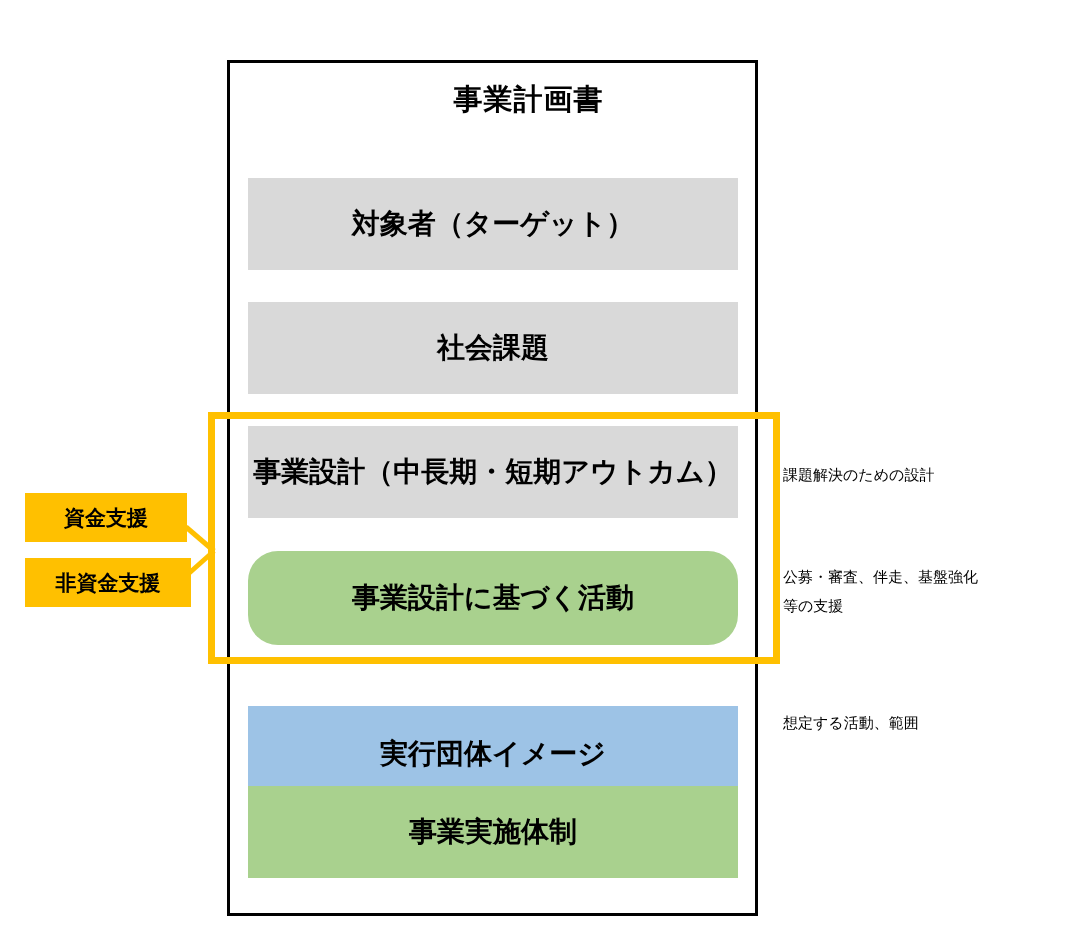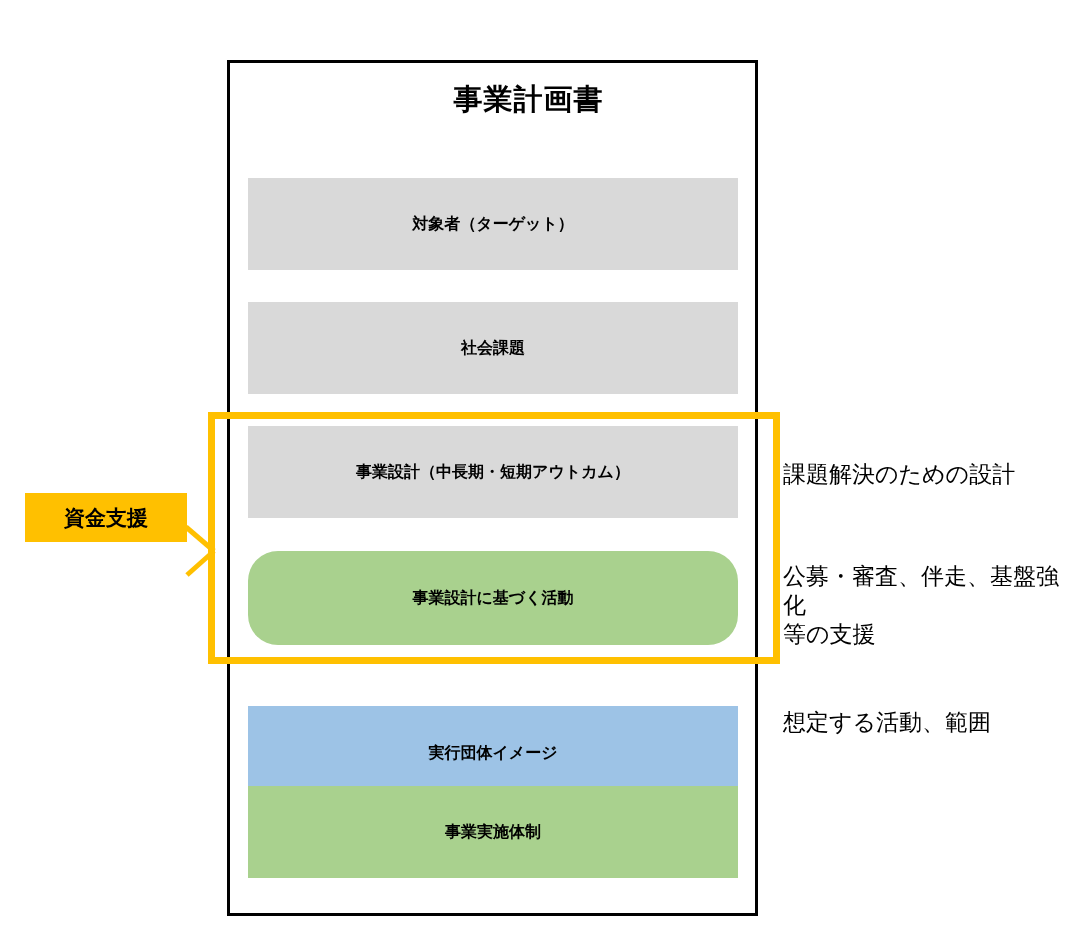--- a/index.html
+++ b/index.html
@@ -17,21 +17,21 @@
     border:3px solid #000; box-sizing:border-box; background:transparent;
   }
   .diagram-title{
     position:absolute; left:227px; top:80px; width:531px;
     text-align:center; font-size:29px; font-weight:bold; letter-spacing:1px;margin-left:36px;
   }
   
   .row{
     position:absolute; left:248px; width:490px; height:92px;
     display:flex; align-items:center; justify-content:center;
-    font-size:16px; font-weight:bold; text-align:center;
+    font-size:28px; font-weight:bold; text-align:center;
   }
   .fill-gray{background:var(--gray);}
   .fill-green{background:var(--green);}
   .fill-blue{background:var(--blue);}
   .row-0{top:178px;}
   .row-1{top:302px;}
   .row-2{top:426px;}
   .row-3{top:551px; height:94px;border-radius:30px;}
   .row-4{top:673px; height:95px;margin-top:33px;}
   .row-5{top:786px;}
@@ -45,21 +45,21 @@
     position:absolute; background:var(--gold);
     display:flex; align-items:center; justify-content:center;
     font-size:21px; font-weight:bold; color:#000;
   }
   .support-label-0{left:25px; top:493px; width:162px; height:49px;}
   .support-label-1{left:25px; top:558px; width:166px; height:49px;}
   .support-arrow{position:absolute; left:178px; top:515px;}
   
   .annotation{
     position:absolute; left:783px; width:298px;
-    font-size:23px; line-height:29px; font-weight:normal;
+    font-size:15px; line-height:29px; font-weight:normal;
     white-space:pre-line; color:#000;
   }
   .annotation-0{top:460px;}
   .annotation-1{top:562px;}
   .annotation-2{top:708px;}
   .annotation-3{top:813px;}
 </style>
 </head>
 <body>
 
@@ -86,20 +86,23 @@
   </div>
   <div class="row row-5 fill-green">
     <span>事業実施体制</span>
   </div>
 
   <div class="highlight-box"></div>
 
   <div class="support-label support-label-0">
     <span>資金支援</span>
   </div>
+  <div class="support-label support-label-1">
+    <span>非資金支援</span>
+  </div>
 
   <svg class="support-arrow" width="42" height="75" viewBox="178 515 42 75">
     <line x1="186" y1="527" x2="214" y2="551" stroke="#ffc000" stroke-width="5"></line>
     <line x1="187" y1="575" x2="214" y2="551" stroke="#ffc000" stroke-width="5"></line>
   </svg>
 
   <div class="annotation annotation-0">課題解決のための設計</div>
   <div class="annotation annotation-1">公募・審査、伴走、基盤強化
 等の支援</div>
   <div class="annotation annotation-2">想定する活動、範囲</div>

